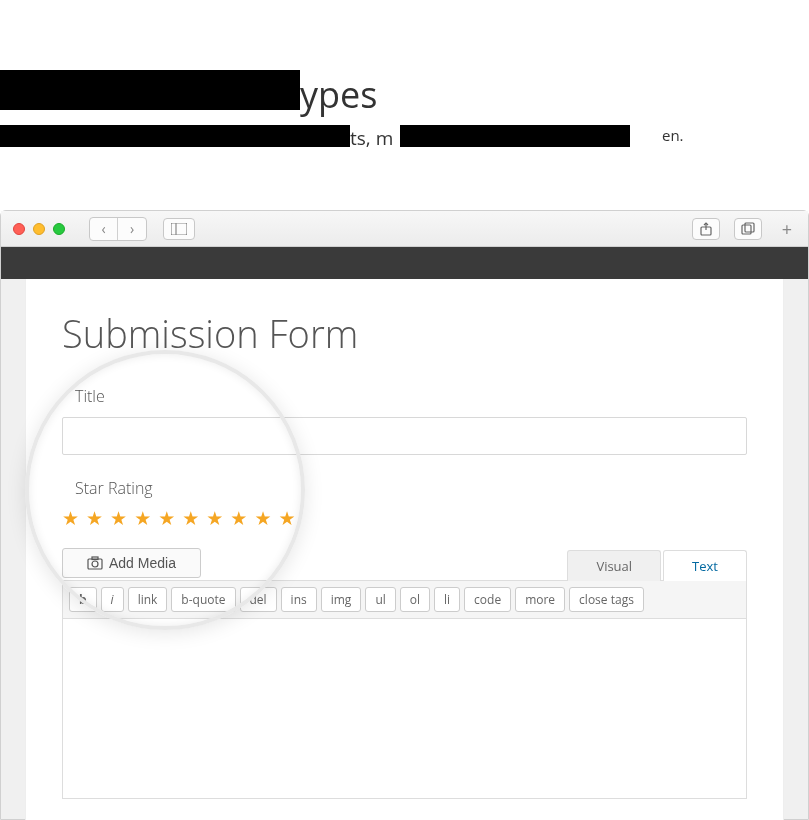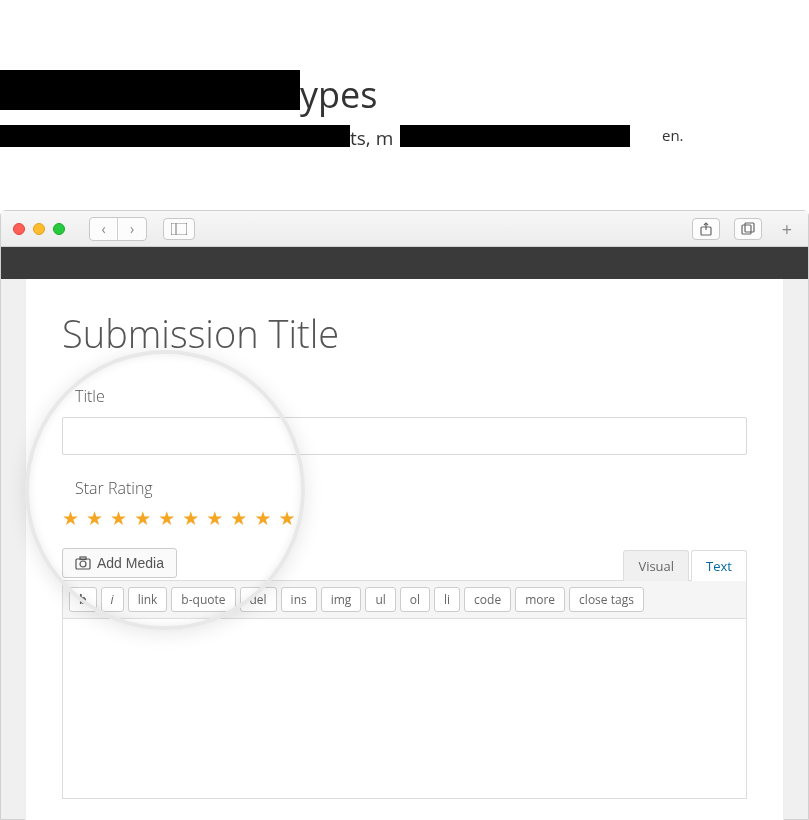--- a/index.html
+++ b/index.html
@@ -211,38 +211,38 @@
     }
     
     
     .editor-tabs {
       display: flex;
       justify-content: flex-end;
       gap: 2px;
       margin-bottom: -1px;
     }
     .editor-tab {
-      padding: 6px 14px;
+      padding: 6px 28px;
       font-size: 13px;
       color: #666;
       background: #f0f0f0;
       border: 1px solid #ddd;
       border-bottom: none;
       border-radius: 3px 3px 0 0;
       cursor: pointer;
     }
     .editor-tab.active {
       background: #fff;
       color: #0369a1;
     }
     .add-media-btn {
       display: inline-flex;
       align-items: center;
       gap: 6px;
-      padding: 6px 12px;
+      padding: 6px 24px;
       border: 1px solid #ccc;
       border-radius: 3px;
       background: #fafafa;
       font-size: 14px;
       color: #555;
       margin-bottom: 6px;
       cursor: pointer;
     }
     .add-media-btn svg { width: 16px; height: 16px; }
     .quicktags {
@@ -326,21 +326,21 @@
       </svg>
     </div>
     <div class="plus-btn">
       <span>+</span>
     </div>
   </div>
 
   <div class="admin-bar"></div>
 
   <div class="page-content">
-    <h1 class="form-heading">Submission Title</h1>
+    <h1 class="form-heading">Submission Form</h1>
     
     <label class="field-label">Title</label>
     <input type="text" class="title-input" value="" style="">
     
     <label class="field-label">Star Rating</label>
     <div class="star-rating">
       <span class="star">★</span>
       <span class="star">★</span>
       <span class="star">★</span>
       <span class="star">★</span>

